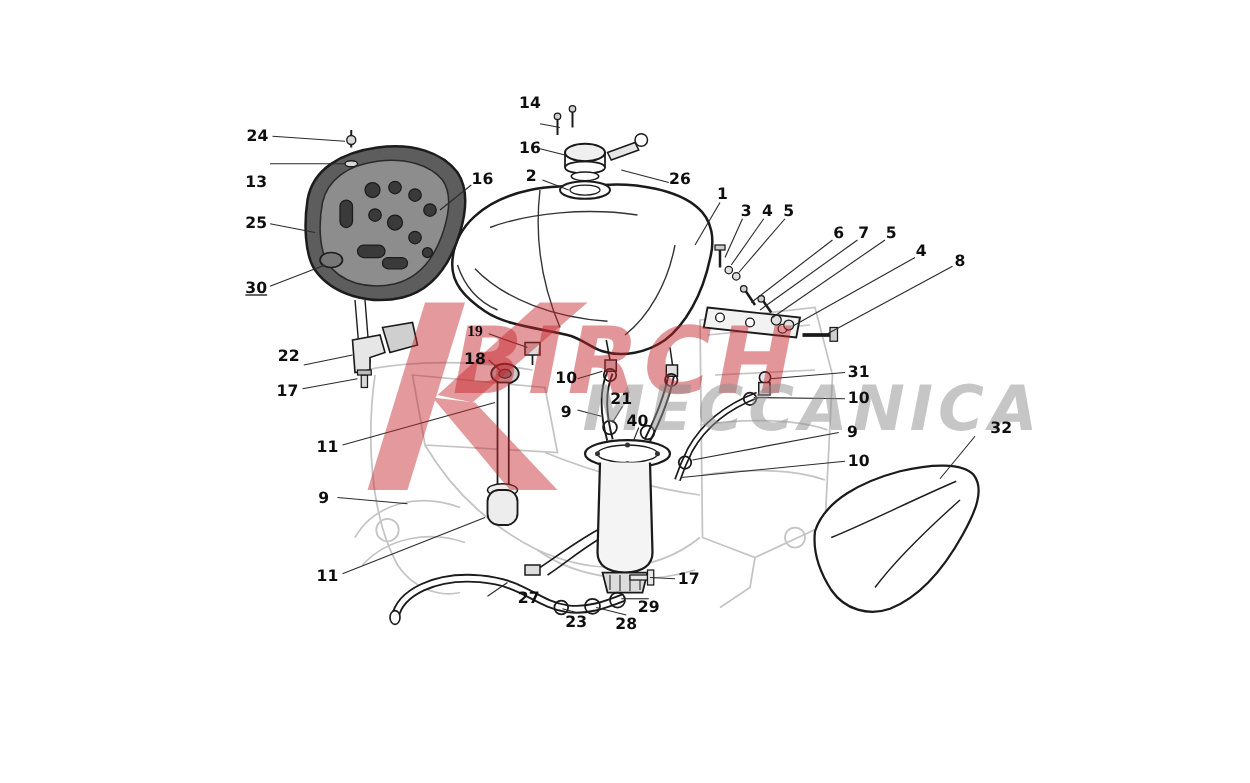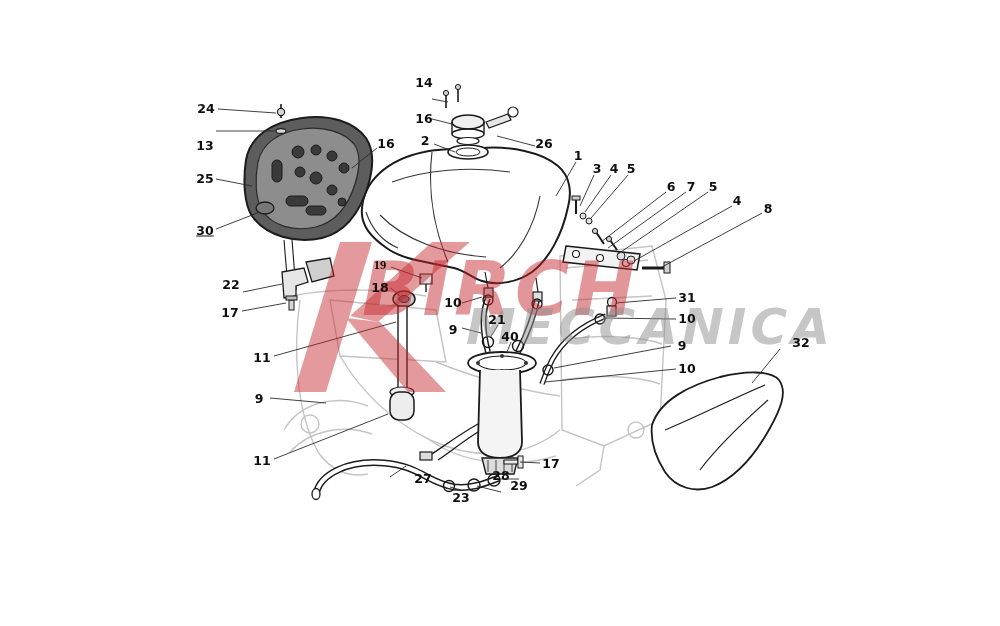--- a/index.html
+++ b/index.html
@@ -332,19 +332,19 @@
       <div class="callout" style="left: 510px; top: 336px;">40</div>
       <div class="callout" style="left: 687px; top: 297px;">31</div>
       <div class="callout" style="left: 687px; top: 318px;">10</div>
       <div class="callout" style="left: 682px; top: 345px;">9</div>
       <div class="callout" style="left: 687px; top: 368px;">10</div>
       <div class="callout" style="left: 262px; top: 357px;">11</div>
       <div class="callout" style="left: 259px; top: 398px;">9</div>
       <div class="callout" style="left: 262px; top: 460px;">11</div>
       <div class="callout" style="left: 379px; top: 478px; margin-left: 44px;">27</div>
       <div class="callout" style="left: 461px; top: 497px;">23</div>
-      <div class="callout" style="left: 501px; top: 475px;">28</div>
+      <div class="callout" style="left: 501px; top: 499px;">28</div>
       <div class="callout" style="left: 519px; top: 485px;">29</div>
       <div class="callout" style="left: 551px; top: 463px;">17</div>
       <div class="callout" style="left: 783px; top: 342px; margin-left: 18px;">32</div>
     </div>
 
 </div>
 
 </body></html>

